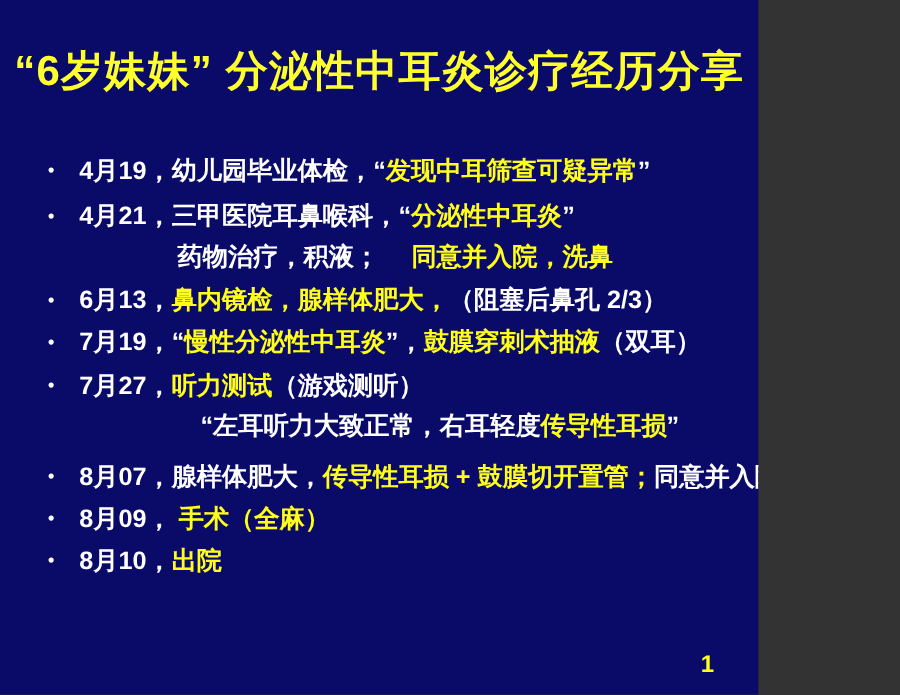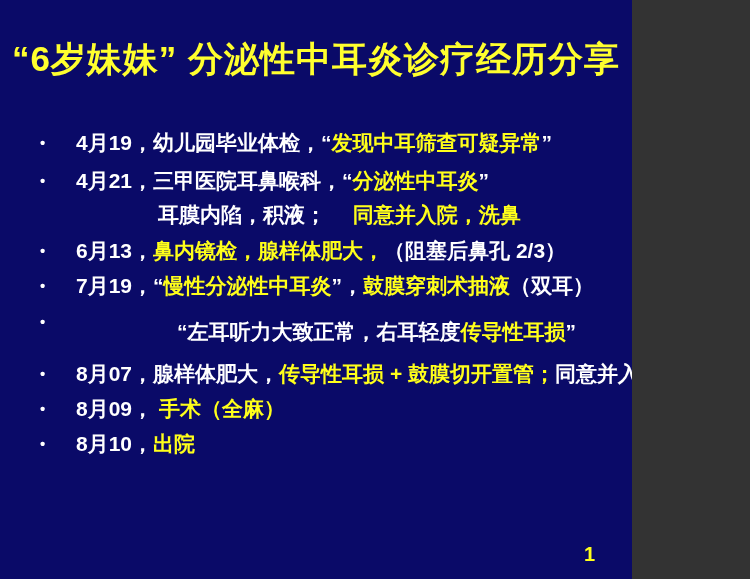--- a/index.html
+++ b/index.html
@@ -42,21 +42,21 @@
   .bullet.mb12 { margin-bottom: 12px; }
   .bullet.mb11 { margin-bottom: 11px; }
   .bullet.mb18 { margin-bottom: 18px; }
   .marker {
     flex: none;
     width: 26px;
     color: var(--body-color, #ffffff);
     font-size: 15px;
     line-height: 24px;
   }
-  .content { flex: 1; min-width: 0; margin-left: 10px; }
+  .content { flex: 1; min-width: 0; }
   .line {
     font-size: 21px;
     line-height: 24px;
     white-space: pre;
     color: var(--body-color, #ffffff);
   }
   .line.cont { margin-top: 10px; }
   .line.indent-a { padding-left: 82px; }
   .line.indent-b { padding-left: 101px; }
   .seg.white { color: var(--body-color, #ffffff); }
@@ -82,41 +82,42 @@
       <span class="marker">•</span>
       <div class="content">
         <div class="line"><span class="seg white">4月19，幼儿园毕业体检，“</span><span class="seg yellow">发现中耳筛查可疑异常</span><span class="seg white">”</span></div>
       </div>
     </div>
 
     <div class="bullet mb12">
       <span class="marker">•</span>
       <div class="content">
         <div class="line"><span class="seg white">4月21，三甲医院耳鼻喉科，“</span><span class="seg yellow">分泌性中耳炎</span><span class="seg white">”</span></div>
-        <div class="line cont indent-a"><span class="seg white">耳膜内陷，积液；　 </span><span class="seg yellow">同意并入院，洗鼻</span></div>
+        <div class="line cont indent-a"><span class="seg white">药物治疗，积液；　 </span><span class="seg yellow">同意并入院，洗鼻</span></div>
       </div>
     </div>
 
     <div class="bullet mb11">
       <span class="marker">•</span>
       <div class="content">
         <div class="line"><span class="seg white">6月13，</span><span class="seg yellow">鼻内镜检，腺样体肥大，</span><span class="seg white">（阻塞后鼻孔 2/3）</span></div>
       </div>
     </div>
 
     <div class="bullet mb12">
       <span class="marker">•</span>
       <div class="content">
         <div class="line"><span class="seg white">7月19，“</span><span class="seg yellow">慢性分泌性中耳炎</span><span class="seg white">”，</span><span class="seg yellow">鼓膜穿刺术抽液</span><span class="seg white">（双耳）</span></div>
       </div>
     </div>
 
     <div class="bullet mb18">
       <span class="marker">•</span>
       <div class="content">
+        <div class="line"><span class="seg white">7月27，</span><span class="seg yellow">听力测试</span><span class="seg white">（游戏测听）</span></div>
         <div class="line cont indent-b"><span class="seg white">“左耳听力大致正常，右耳轻度</span><span class="seg yellow">传导性耳损</span><span class="seg white">”</span></div>
       </div>
     </div>
 
     <div class="bullet mb11">
       <span class="marker">•</span>
       <div class="content">
         <div class="line"><span class="seg white">8月07，腺样体肥大，</span><span class="seg yellow">传导性耳损 + 鼓膜切开置管；</span><span class="seg white">同意并入院</span></div>
       </div>
     </div>

